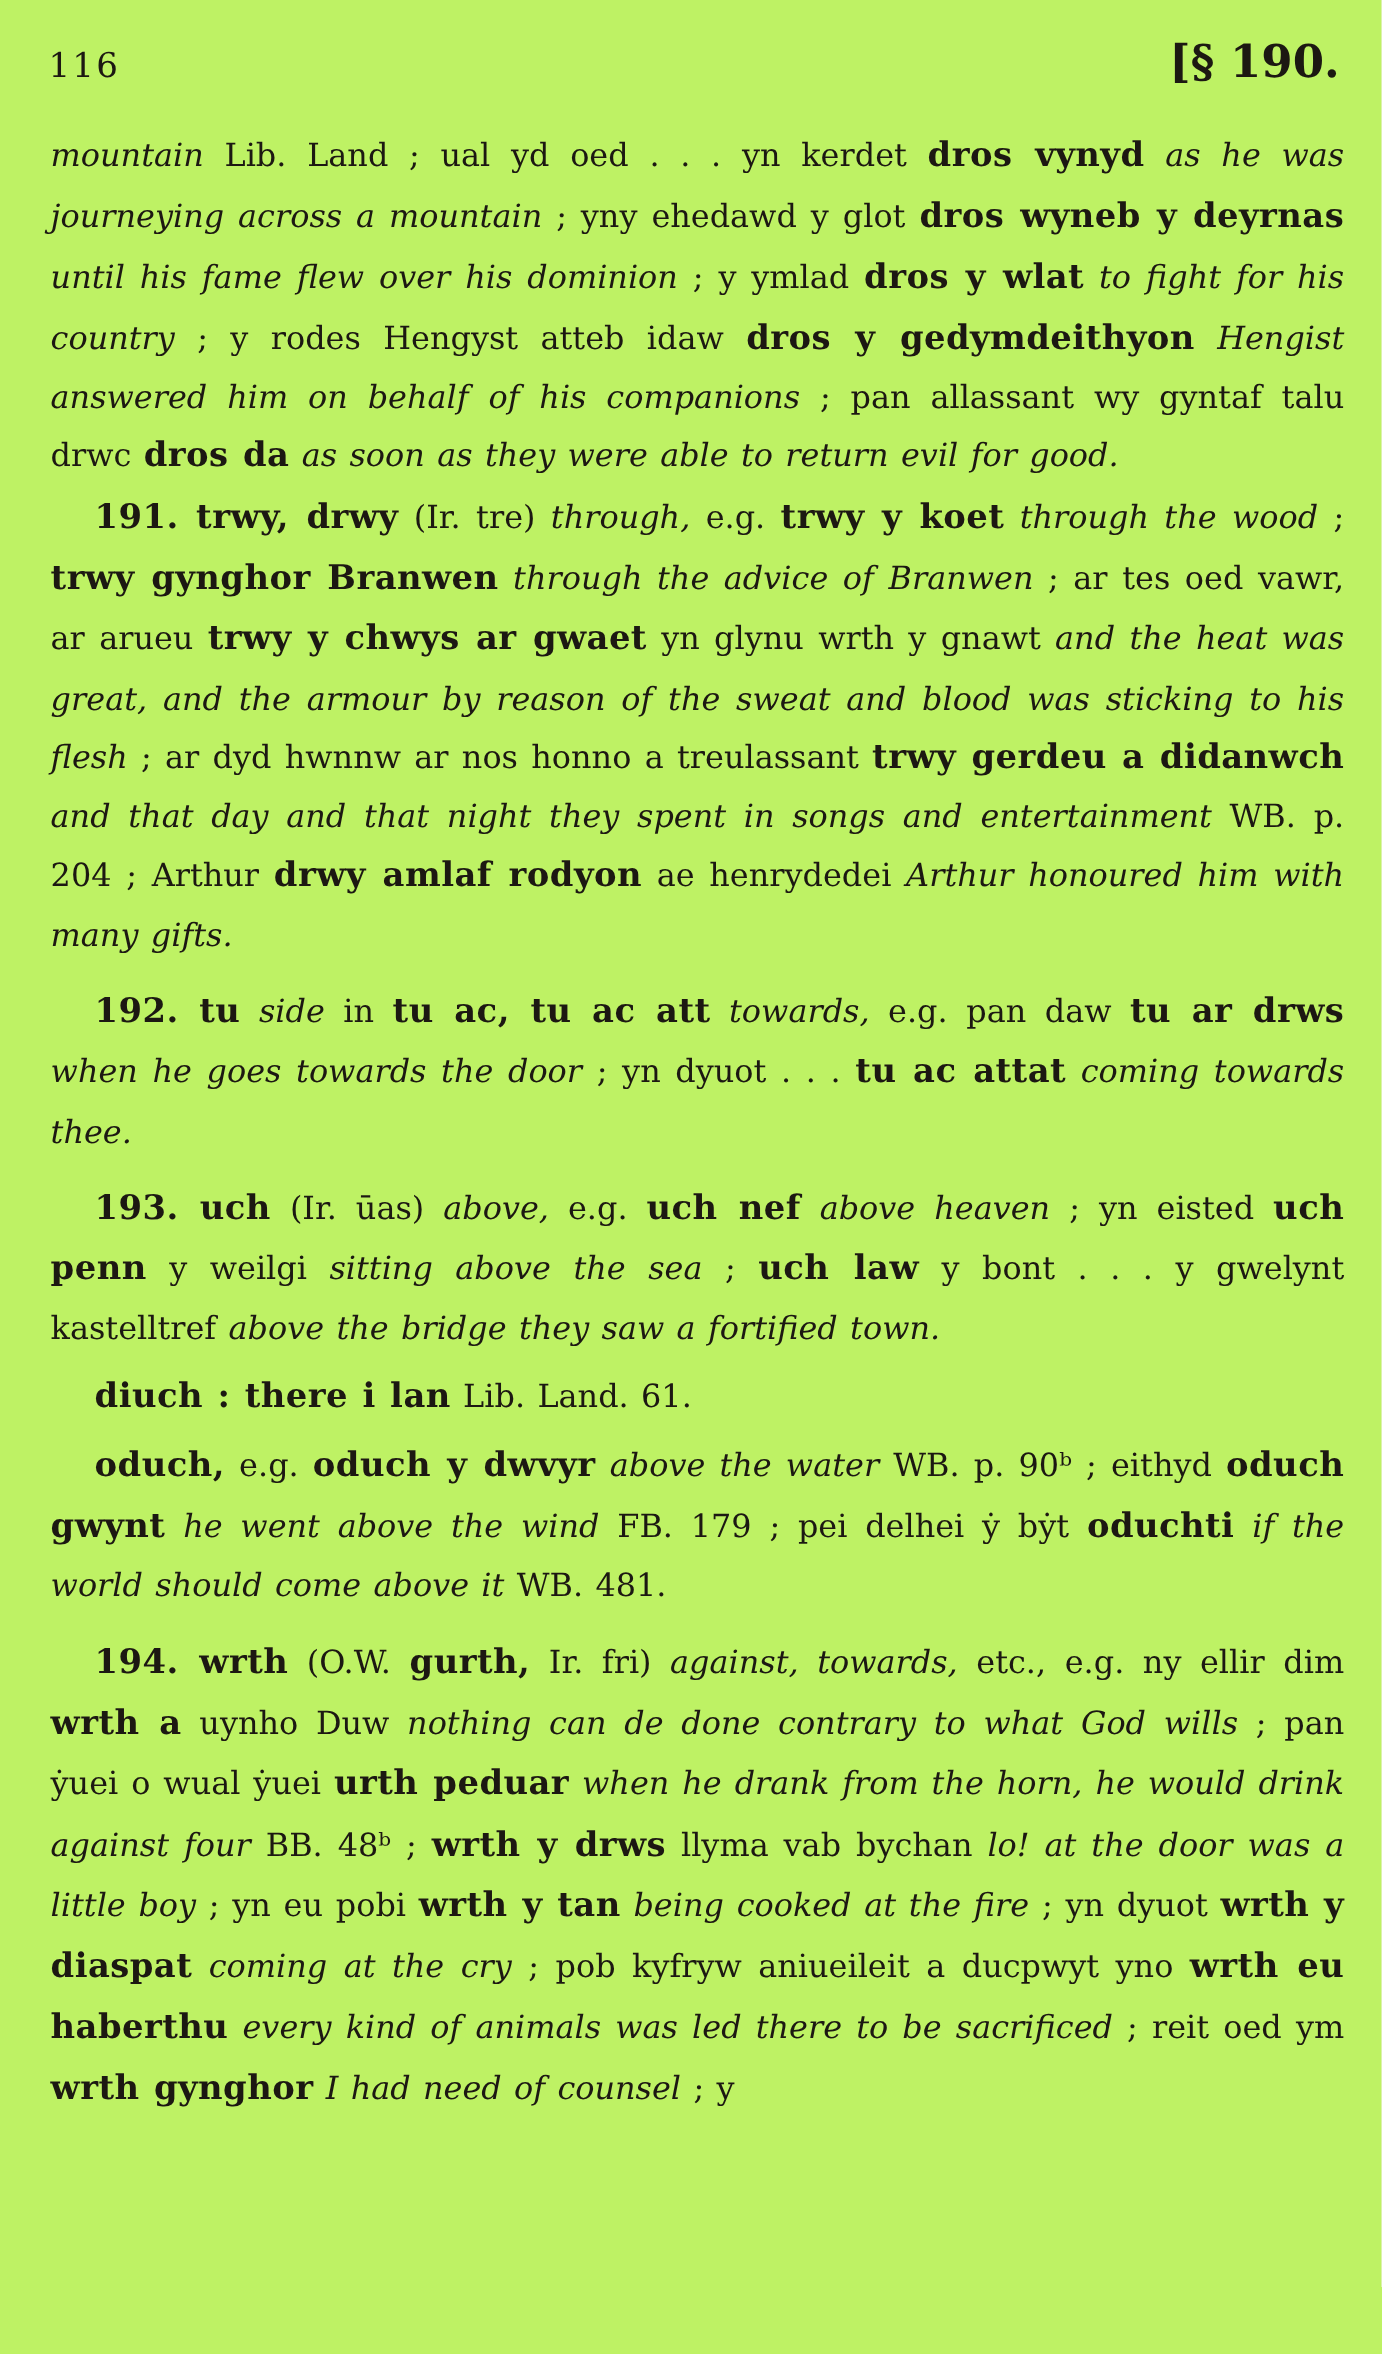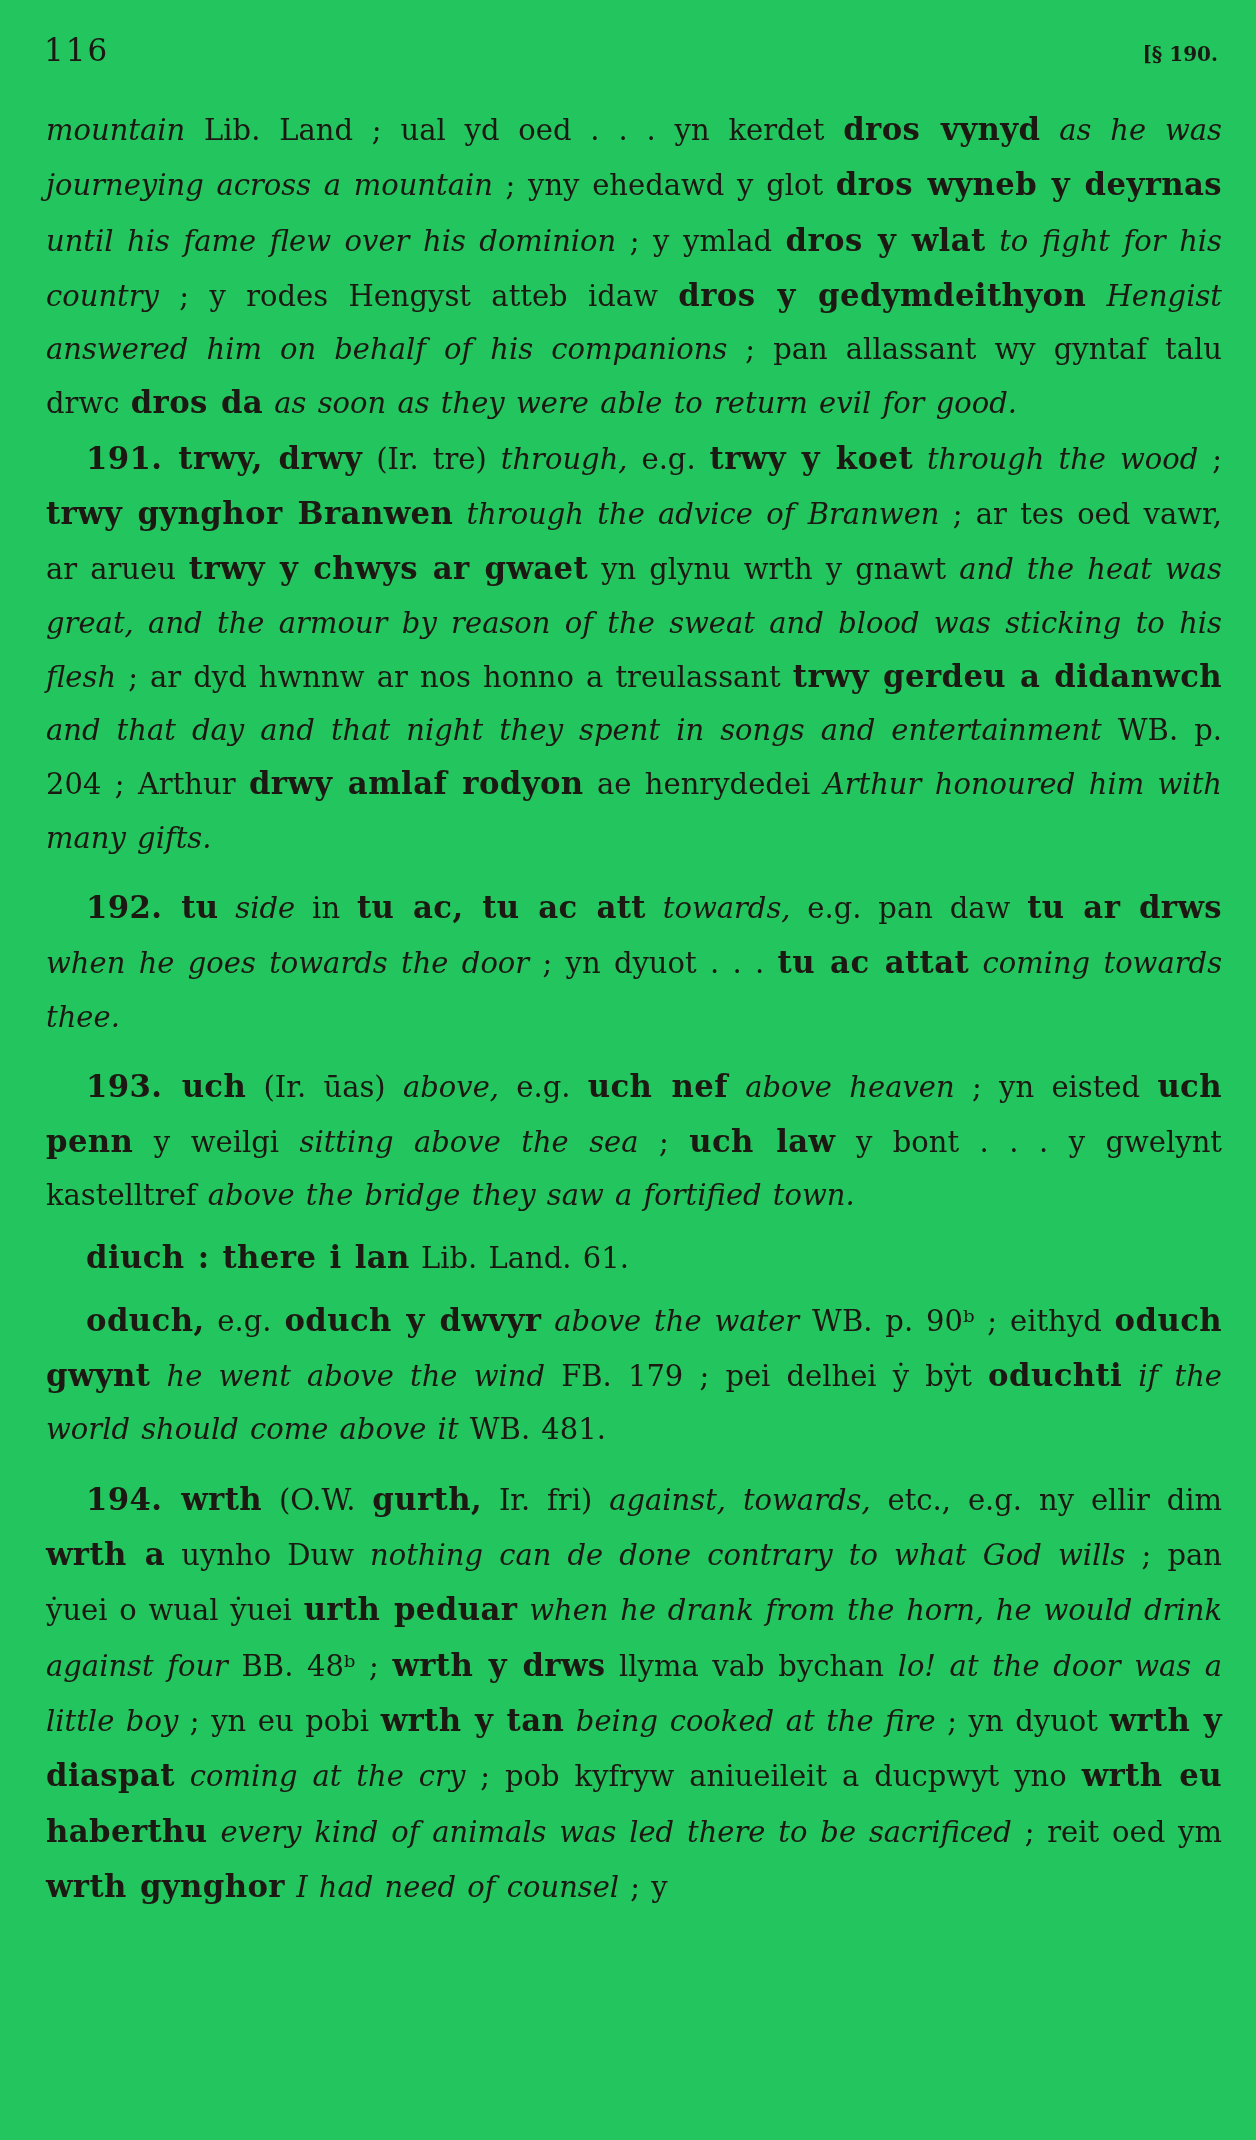--- a/index.html
+++ b/index.html
@@ -5,21 +5,21 @@
   html, body {
     margin: 0;
     padding: 0;
     background: #f6f4ed;
   }
   .page {
     position: relative;
     width: 1256px;
     height: 2140px;
     box-sizing: border-box;
-    background: #22c55e;
+    background: #bef264;
     color: #1c1812;
     font-family: "DejaVu Serif", "Liberation Serif", serif;
     padding: 26px 30px 0 34px;
     overflow: hidden;
   }
   .page-header {
     display: flex;
     justify-content: space-between;
     align-items: baseline;
     margin-bottom: 34px;
@@ -29,21 +29,21 @@
     font-size: 31px;
     letter-spacing: 2px;
   }
   .running-title {
     font-size: 34px;
     letter-spacing: 5px;
     word-spacing: 22px;
     transform: translateX(-20px);
   }
   .secref {
-    font-size: 20px;
+    font-size: 41px;
     font-weight: bold;
   }
   .page-body {
     padding: 0 4px 0 2px;
     margin-left: 10px;
   }
   p.para {
     margin: 0;
     font-size: 29px;
     line-height: 1.8;

